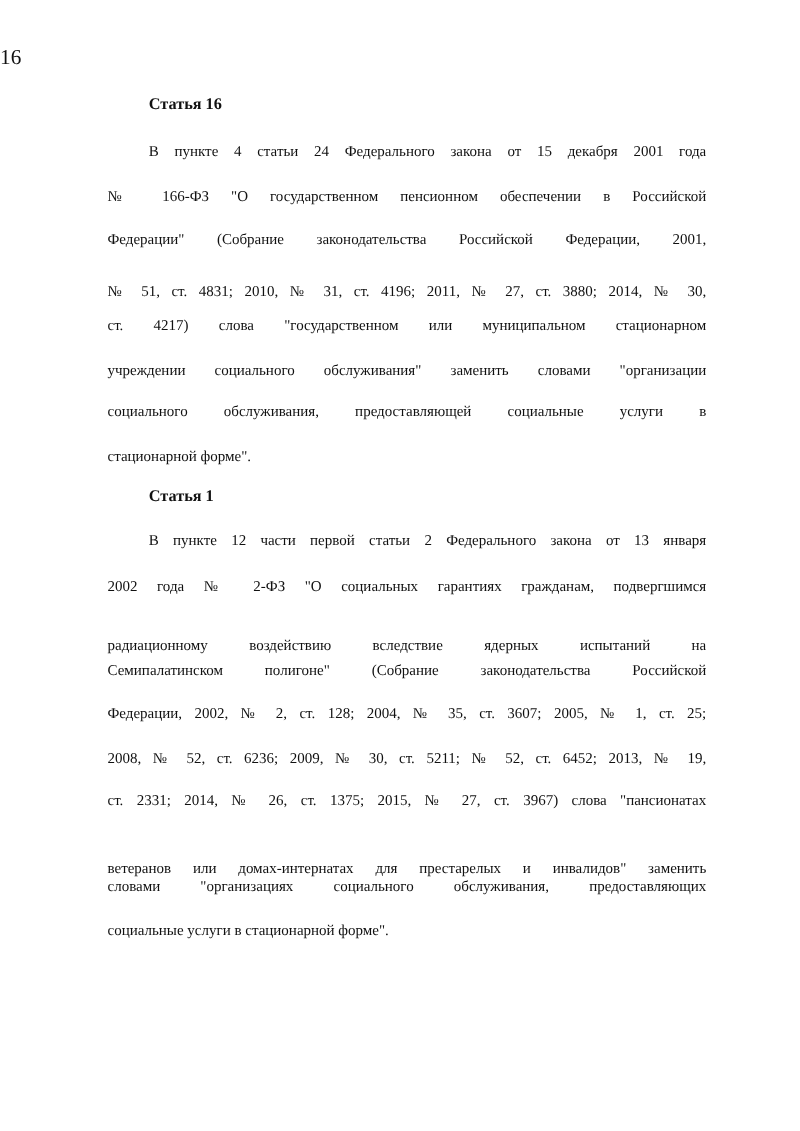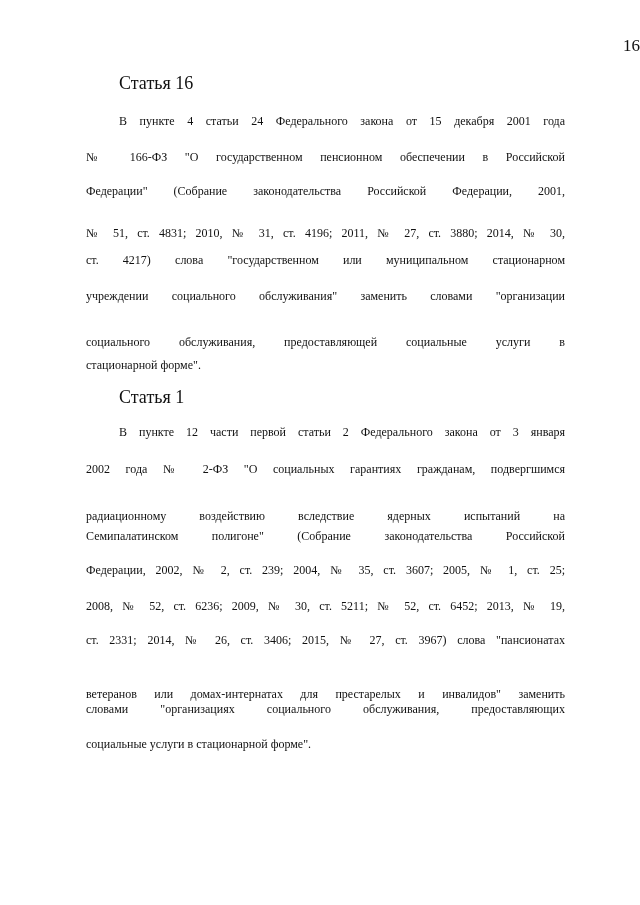--- a/index.html
+++ b/index.html
@@ -13,29 +13,29 @@
       position: relative;
       overflow: hidden;
       font-family: "Liberation Serif", "DejaVu Serif", serif;
       color: #111111;
     }
     .page-number {
       position: absolute;
       top: 36px;
       left: 0;
       width: 640px;
-      text-align: right;
+      text-align: left;
       font-size: 17px;
       line-height: 20px;
     }
     .article-heading {
       position: absolute;
       left: 119px;
-      font-size: 18px;
-      font-weight: normal;
+      font-size: 13px;
+      font-weight: bold;
       line-height: 20px;
       white-space: nowrap;
     }
     .line {
       position: absolute;
       left: 86px;
       width: 479px;
       font-size: 12px;
       line-height: 20px;
       white-space: nowrap;
@@ -60,30 +60,30 @@
   <div class="page-number">16</div>
 
   <div>
     <div class="article-heading" style="top:73px">Статья 16</div>
     <div class="line first" style="top:111px">В пункте 4 статьи 24 Федерального закона от 15 декабря 2001 года</div>
     <div class="line" style="top:147px">№ 166-ФЗ "О государственном пенсионном обеспечении в Российской</div>
     <div class="line" style="top:181px">Федерации" (Собрание законодательства Российской Федерации, 2001,</div>
     <div class="line" style="top:223px">№ 51, ст. 4831; 2010, № 31, ст. 4196; 2011, № 27, ст. 3880; 2014, № 30,</div>
     <div class="line" style="top:250px">ст. 4217) слова "государственном или муниципальном стационарном</div>
     <div class="line" style="top:286px">учреждении социального обслуживания" заменить словами "организации</div>
-    <div class="line" style="top:332px">социального обслуживания, предоставляющей социальные услуги в</div>
+    <div class="line" style="top:319px">социального обслуживания, предоставляющей социальные услуги в</div>
     <div class="line last" style="top:355px">стационарной форме".</div>
   </div>
 
   <div>
     <div class="article-heading" style="top:387px">Статья 1</div>
-    <div class="line first" style="top:422px">В пункте 12 части первой статьи 2 Федерального закона от 3 января</div>
+    <div class="line first" style="top:422px">В пункте 12 части первой статьи 2 Федерального закона от 13 января</div>
     <div class="line" style="top:459px">2002 года № 2-ФЗ "О социальных гарантиях гражданам, подвергшимся</div>
     <div class="line" style="top:506px">радиационному воздействию вследствие ядерных испытаний на</div>
     <div class="line" style="top:526px">Семипалатинском полигоне" (Собрание законодательства Российской</div>
-    <div class="line" style="top:560px">Федерации, 2002, № 2, ст. 239; 2004, № 35, ст. 3607; 2005, № 1, ст. 25;</div>
+    <div class="line" style="top:560px">Федерации, 2002, № 2, ст. 128; 2004, № 35, ст. 3607; 2005, № 1, ст. 25;</div>
     <div class="line" style="top:596px">2008, № 52, ст. 6236; 2009, № 30, ст. 5211; № 52, ст. 6452; 2013, № 19,</div>
-    <div class="line" style="top:630px">ст. 2331; 2014, № 26, ст. 3406; 2015, № 27, ст. 3967) слова "пансионатах</div>
+    <div class="line" style="top:630px">ст. 2331; 2014, № 26, ст. 1375; 2015, № 27, ст. 3967) слова "пансионатах</div>
     <div class="line" style="top:684px">ветеранов или домах-интернатах для престарелых и инвалидов" заменить</div>
     <div class="line" style="top:699px">словами "организациях социального обслуживания, предоставляющих</div>
     <div class="line last" style="top:734px">социальные услуги в стационарной форме".</div>
   </div>
 </div>
 
 </body></html>

